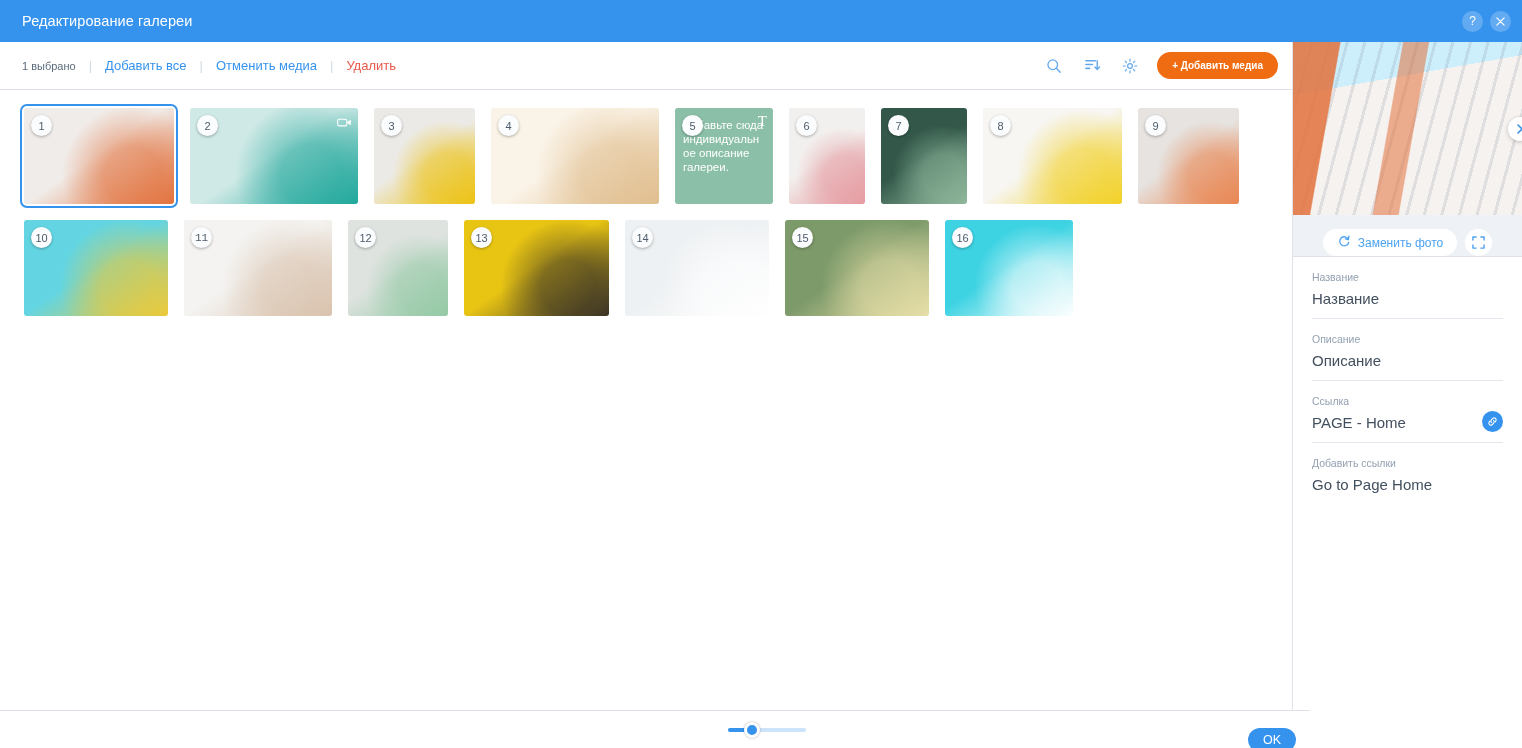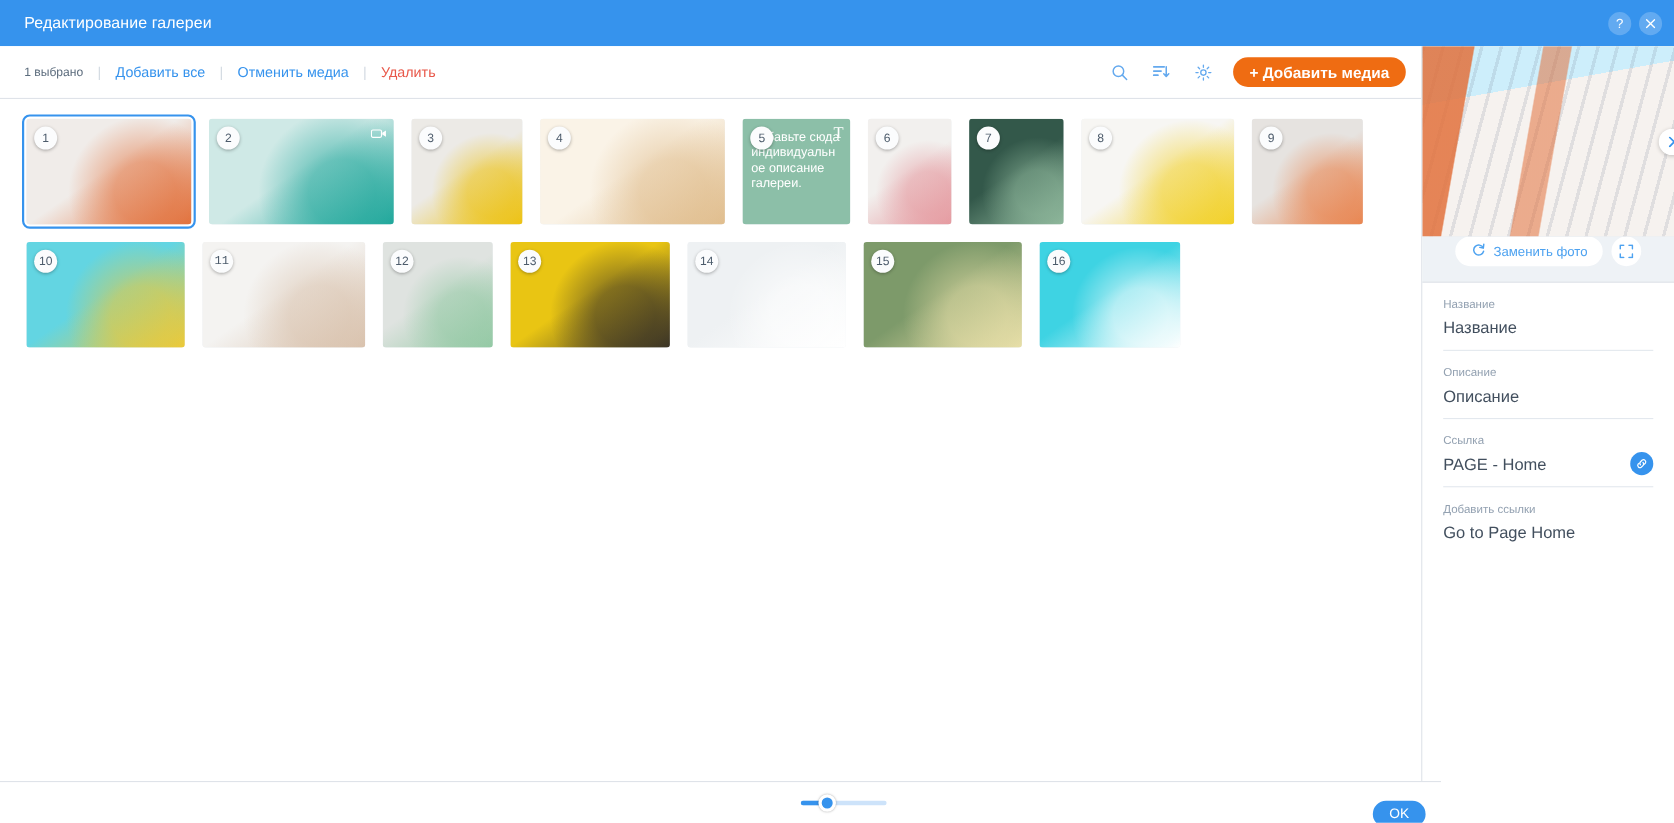--- a/index.html
+++ b/index.html
@@ -37,21 +37,21 @@
   .tb-text { font-size:11px; color:#5b6b7c; }
   .tb-link { font-size:13px; color:#3693ed; cursor:pointer; }
   .tb-link.danger { color:#e8584a; }
   .tb-sep { color:#d3dae2; margin:0 13px; font-size:13px; }
 
   .tb-right { margin-left:auto; display:flex; align-items:center; gap:16px; margin-right:14px; }
   .icon-btn { cursor:pointer; display:flex; align-items:center; justify-content:center;
               width:22px; height:22px; color:#64a9ee; }
   .add-media-btn {
     background:#ef6c12; color:#fff; border:none; border-radius:16px;
-    height:27px; padding:0 15px; font-size:14px; font-weight:bold;
+    height:27px; padding:0 15px; font-size:10px; font-weight:bold;
     font-family:"Liberation Sans", sans-serif; cursor:pointer; white-space:nowrap;
   }
 
   
   .gallery {
     position:absolute; left:0; top:90px; width:1292px; height:620px;
     background:#fff; overflow:hidden;
   }
   .tile {
     position:absolute; border-radius:3px; overflow:hidden; cursor:pointer;
@@ -82,21 +82,21 @@
     position:relative; width:230px; height:173px; overflow:hidden; background:#dfe6ec;
   }
   .preview-img { position:absolute; inset:0; }
   .preview-next {
     position:absolute; right:-9px; top:50%; transform:translateY(-50%);
     width:24px; height:24px; border-radius:50%; background:#fff;
     display:flex; align-items:center; justify-content:center;
     box-shadow:0 1px 4px rgba(0,0,0,.22); color:#3693ed; cursor:pointer; z-index:5;
   }
   .replace-bar {
-    height:42px; background:#eef2f6; display:flex; align-items:flex-start;
+    height:42px; background:#eef2f6; display:flex; align-items:flex-end;
     justify-content:center; gap:8px; border-bottom:1px solid #dfe3e9;
   }
   .replace-btn {
     background:#fff; border-radius:15px; height:27px; padding:0 14px;
     display:flex; align-items:center; gap:7px; cursor:pointer;
     color:#4da2f0; font-size:12px; border:none;
     font-family:"Liberation Sans", sans-serif;
   }
   .crop-btn {
     background:#fff; border-radius:14px; width:27px; height:27px;

